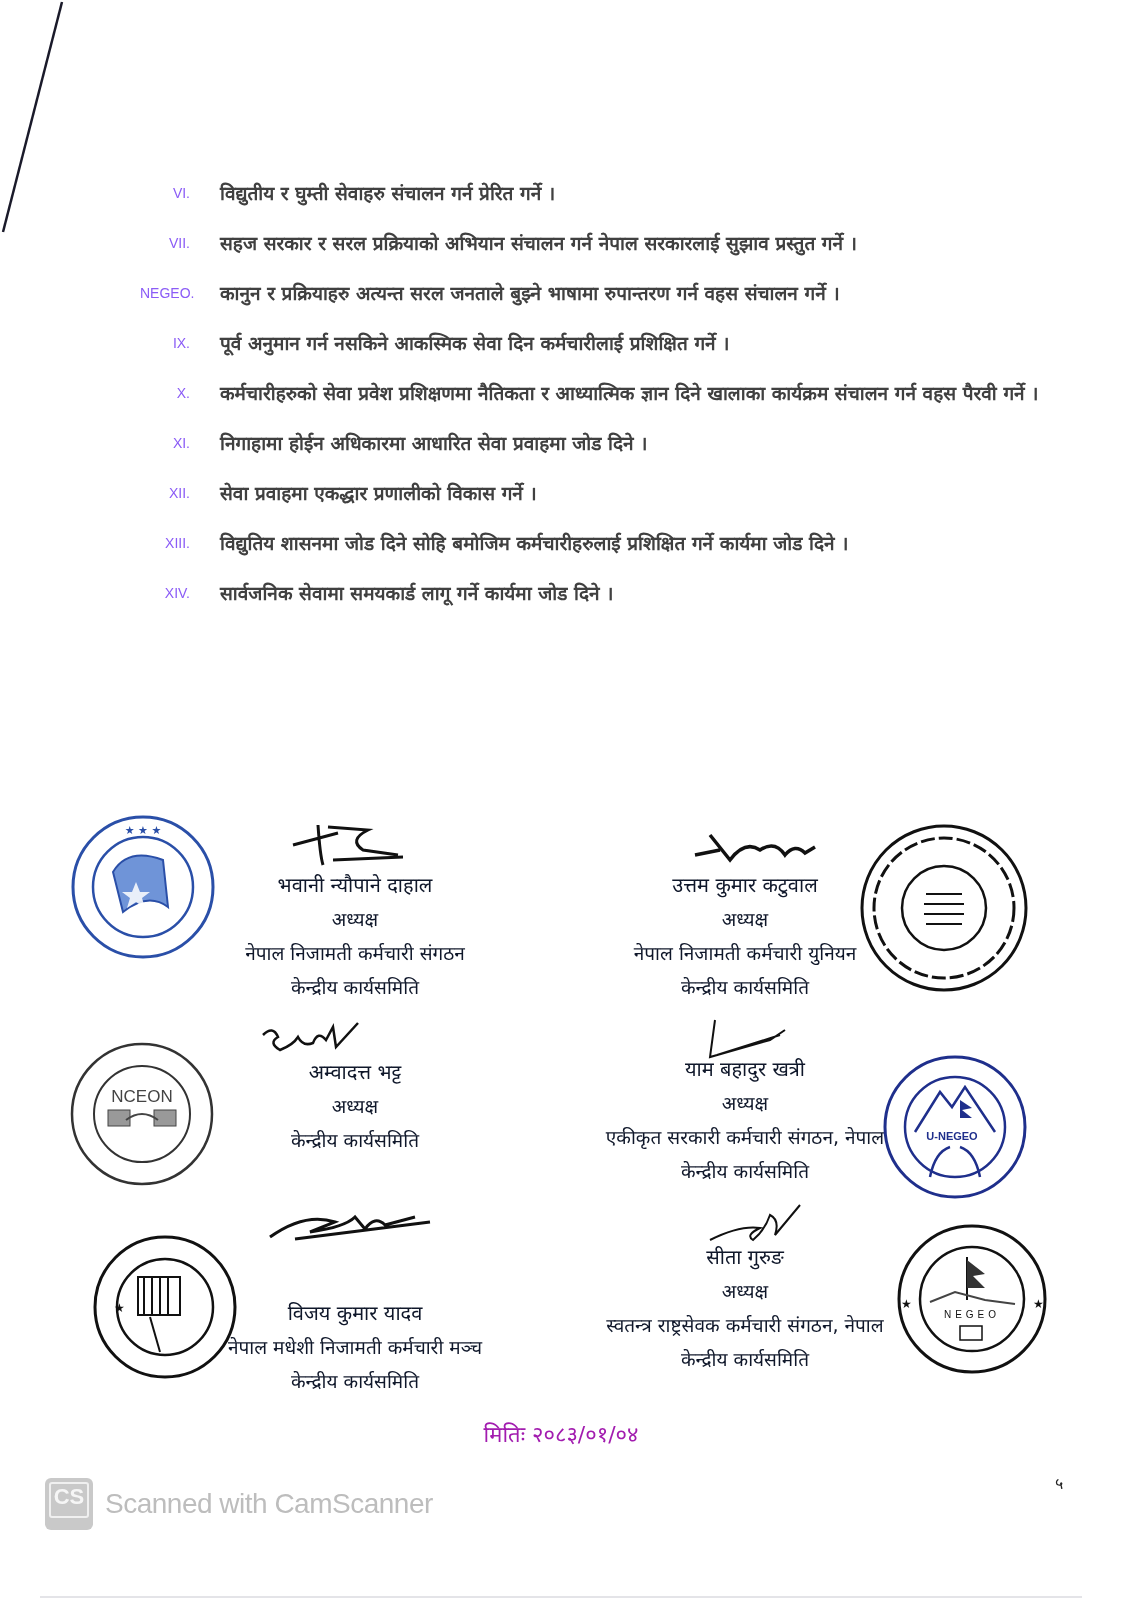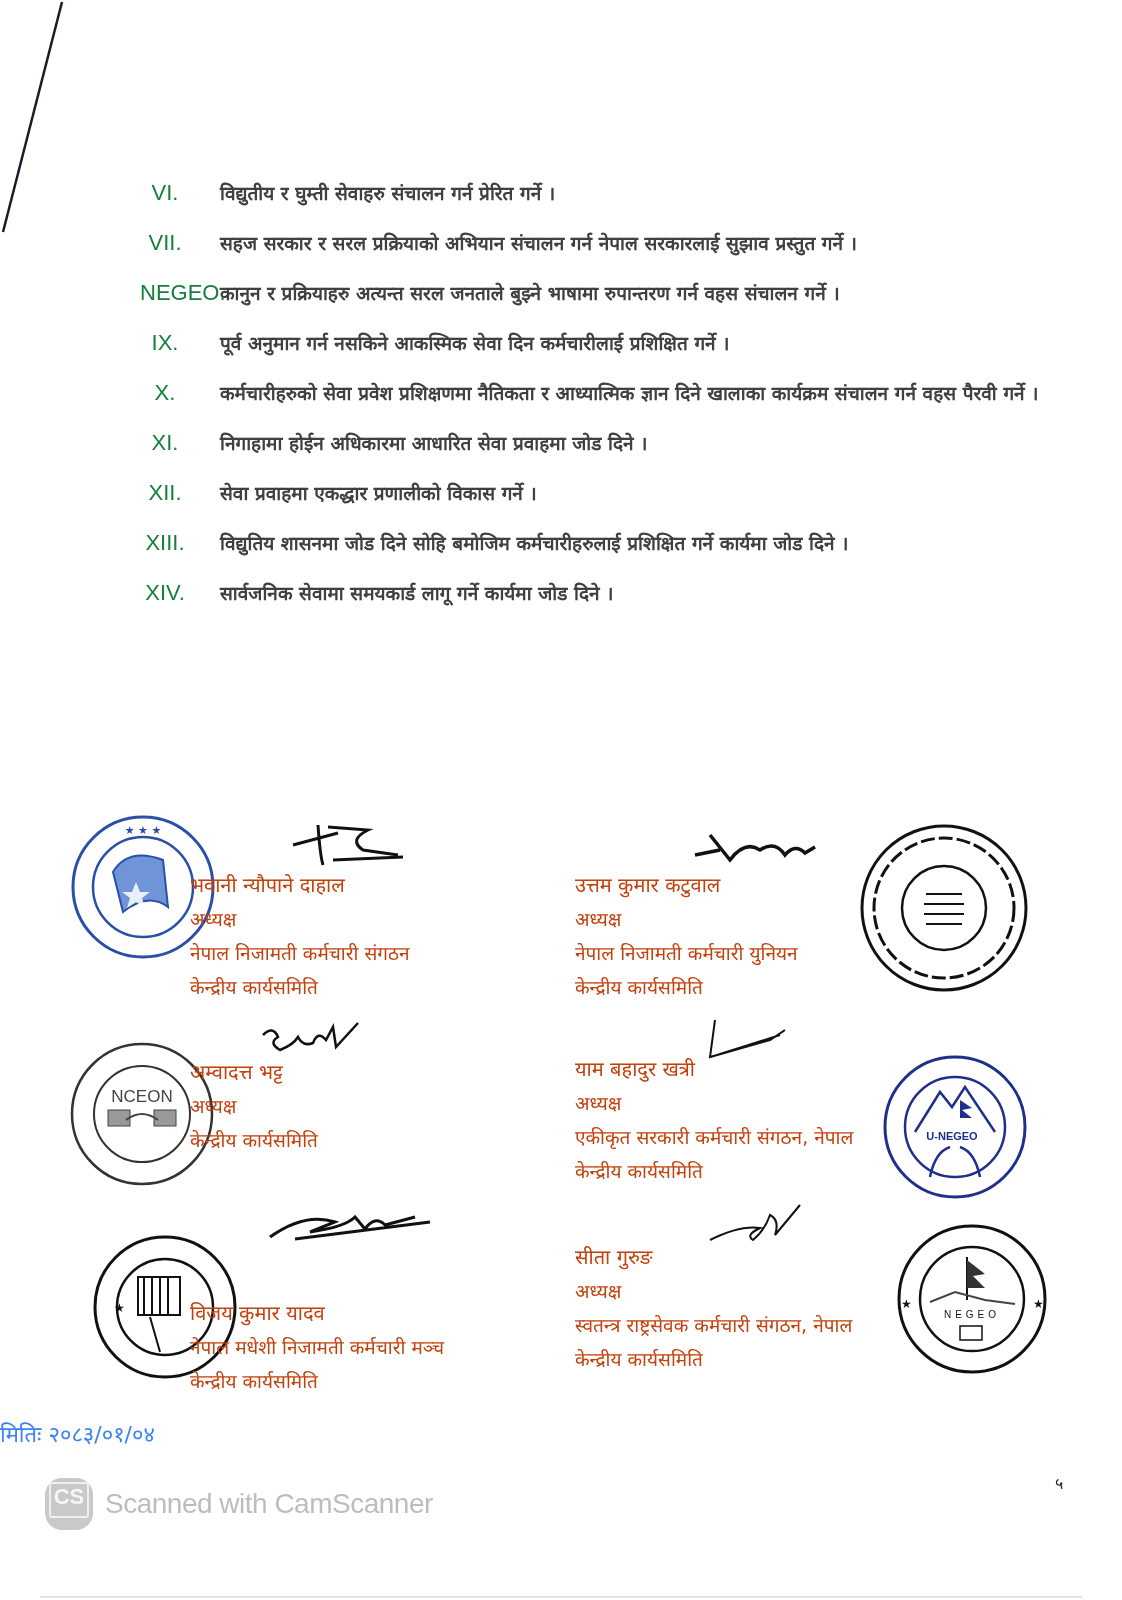--- a/index.html
+++ b/index.html
@@ -4,43 +4,43 @@
 <style>
   * { box-sizing: border-box; margin: 0; padding: 0; }
   html, body { width: 1122px; height: 1600px; background: #ffffff; overflow: hidden; }
   body { position: relative; font-family: "DejaVu Sans", sans-serif; color: #111; }
 
   .edge-line { position: absolute; left: 0; top: 0; }
 
   .items { position: absolute; left: 140px; top: 170px; width: 930px; }
   .item { display: flex; align-items: flex-start; margin-bottom: 4px; }
   .item .num {
-    width: 80px; text-align: center; padding-right: 30px;
-    font-family: "Liberation Sans", sans-serif; font-size: 22px;
-    line-height: 46px; color: #15803d; flex-shrink: 0;
+    width: 80px; text-align: right; padding-right: 30px;
+    font-family: "Liberation Sans", sans-serif; font-size: 14px;
+    line-height: 46px; color: #8b5cf6; flex-shrink: 0;
   }
   .item .txt {
     flex: 1; font-family: "DejaVu Sans", sans-serif; font-size: 19px;
     line-height: 46px; text-align: justify; color: #404040; font-weight: bold;
   }
 
-  .sig { position: absolute; font-size: 19px; line-height: 34px; color: #c2410c; }
+  .sig { position: absolute; text-align: center; font-size: 19px; line-height: 34px; color: #0f172a; }
   .sig .name { font-size: 20px; }
   .sig-left { left: 190px; width: 330px; }
   .sig-right { left: 575px; width: 340px; }
 
   .signature { position: absolute; }
   .stamp { position: absolute; }
 
-  .date-line { position: absolute; top: 1418px; left: 0; width: 1122px; text-align: left; font-size: 22px; color: #3b82f6; }
+  .date-line { position: absolute; top: 1418px; left: 0; width: 1122px; text-align: center; font-size: 22px; color: #a21caf; }
   .page-num { position: absolute; left: 1055px; top: 1472px; font-size: 16px; color: #222; }
 
   .camscanner { position: absolute; left: 45px; top: 1478px; display: flex; align-items: center; gap: 12px; }
   .cs-logo {
-    width: 48px; height: 52px; border-radius: 17px; background: #c9c9c9;
+    width: 48px; height: 52px; border-radius: 6px; background: #c9c9c9;
     display: flex; align-items: flex-start; justify-content: center;
     padding-top: 6px; color: #f6f6f6; font-family: "Liberation Sans", sans-serif;
     font-weight: bold; font-size: 22px; position: relative;
   }
   .cs-logo::after { content: ""; position: absolute; left: 4px; right: 4px; top: 4px; bottom: 12px; border: 2px solid #f0f0f0; border-radius: 3px; }
   .cs-text { font-family: "Liberation Sans", sans-serif; font-size: 28px; color: #bdbdbd; letter-spacing: -0.5px; }
   .bottom-rule { position: absolute; left: 40px; right: 40px; top: 1596px; height: 2px; background: #e4e4e8; }
 </style>
 </head>
 <body>

